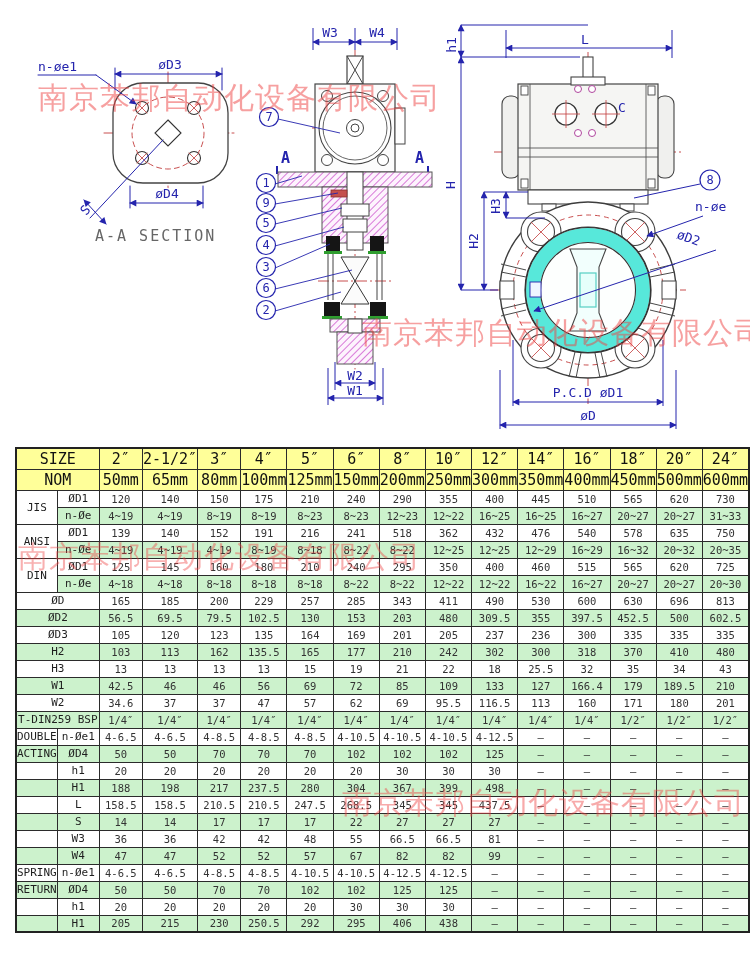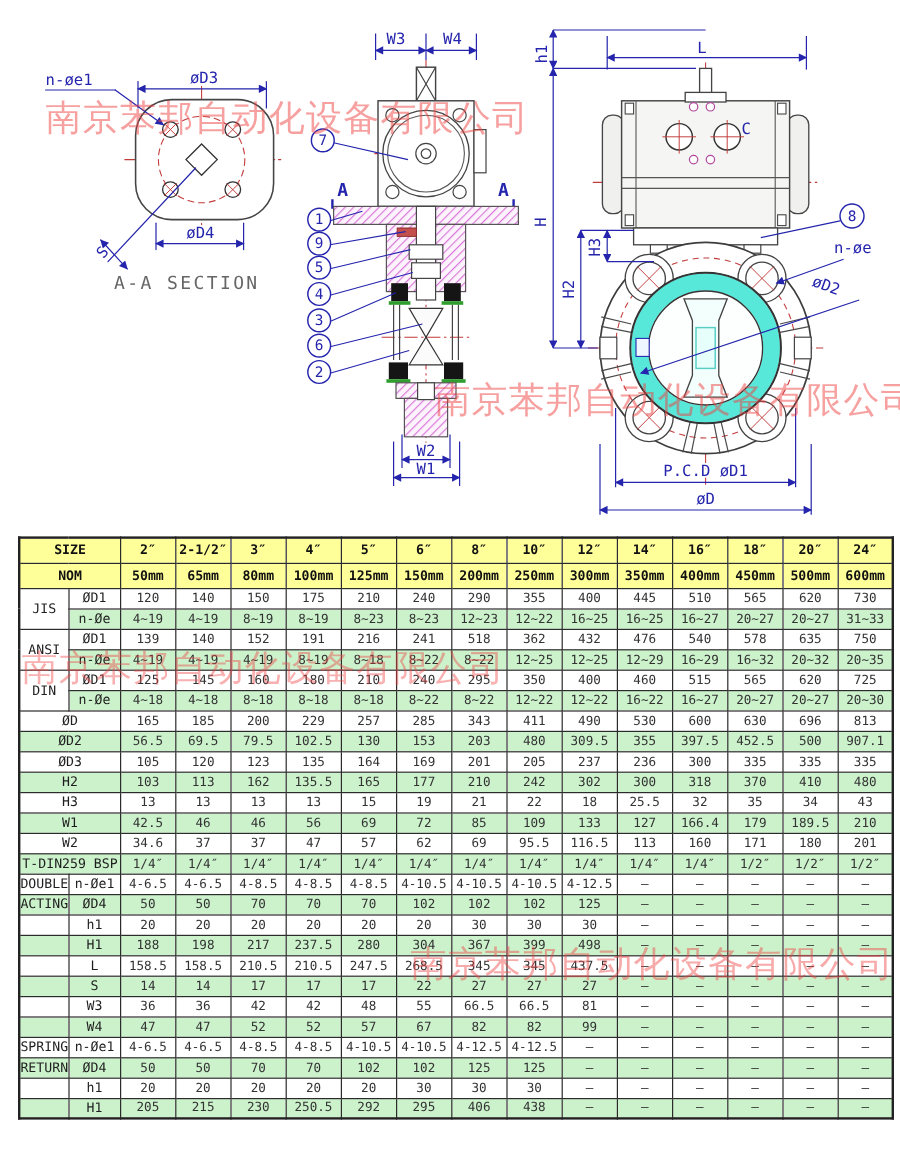--- a/index.html
+++ b/index.html
@@ -7,21 +7,21 @@
          font-family:"DejaVu Sans Mono",monospace}
   svg{position:absolute;left:0;top:0}
   svg text{font-family:"DejaVu Sans Mono",monospace}
   .wm{position:absolute;color:#ef4444;opacity:.5;font-size:30px;letter-spacing:1px;
       white-space:nowrap;pointer-events:none;font-family:Liberation Mono, monospace;z-index:5}
   .spec-wrap{position:absolute;left:15px;top:447px;z-index:2}
   table.spec{border-collapse:collapse;table-layout:fixed;border:2px solid #222}
   .spec td{border:1px solid #2b2b2b;text-align:center;vertical-align:middle;padding:0;
            font-size:10.5px;color:#333;white-space:nowrap;overflow:hidden}
   .spec tr.hdr{height:21px}
-  .spec tr.hdr td{background:#ffff99;font-weight:bold;font-size:11px;color:#111}
+  .spec tr.hdr td{background:#ffff99;font-weight:normal;font-size:15px;color:#111}
   .spec tr.w{height:17px}.spec tr.w td{background:#fff}
   .spec tr.g{height:17px}.spec tr.g td{background:#ccf2cc}
   .spec td.grp,.spec td.lab{font-size:11px;color:#1e1e1e}
   .spec td.grpm{background:#fff !important}
   .dimtxt{fill:#2424ad;font-size:13px}
   .halo{paint-order:stroke;stroke:#ffffff;stroke-width:3px}
 </style>
 </head>
 <body>
 
@@ -495,21 +495,21 @@
             <td>102.5</td>
             <td>130</td>
             <td>153</td>
             <td>203</td>
             <td>480</td>
             <td>309.5</td>
             <td>355</td>
             <td>397.5</td>
             <td>452.5</td>
             <td>500</td>
-            <td>907.1</td>
+            <td>602.5</td>
           </tr>
           <tr class="w">
             <td class="lab" colspan="2">ØD3</td>
             <td>105</td>
             <td>120</td>
             <td>123</td>
             <td>135</td>
             <td>164</td>
             <td>169</td>
             <td>201</td>

